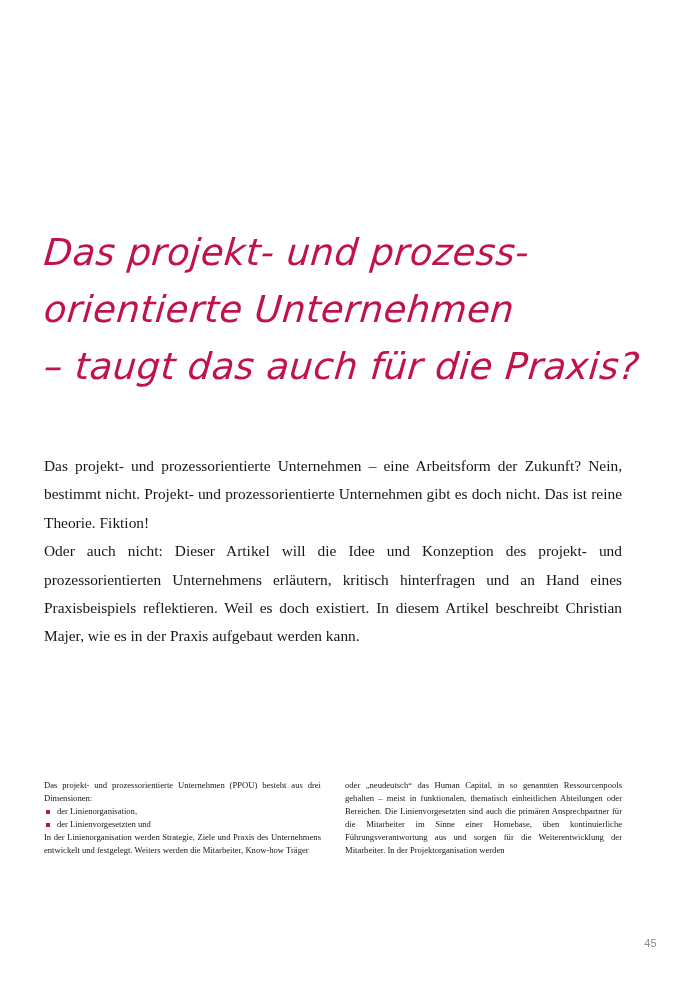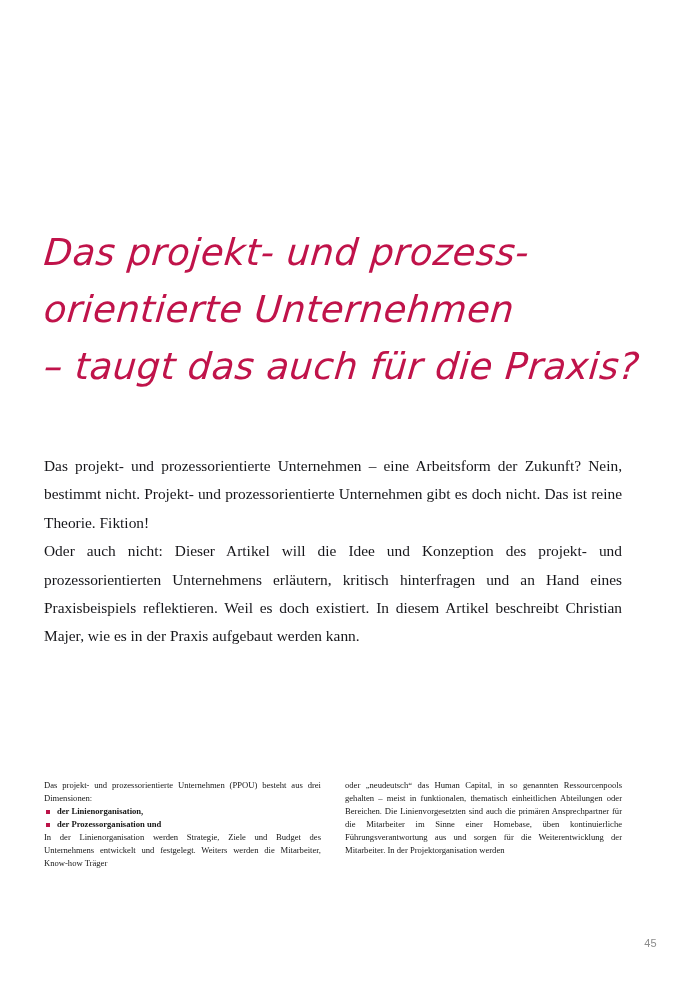--- a/index.html
+++ b/index.html
@@ -90,21 +90,20 @@
   .bullets {
     list-style: none;
     margin: 0;
     padding: 0;
   }
   .bullets li {
     position: relative;
     padding-left: 13px;
     text-align: left;
     line-height: 13.05px;
-    font-weight: bold;
   }
   .bullets li .sq {
     position: absolute;
     left: 2px;
     top: 4.6px;
     width: 4px;
     height: 4px;
     background: #bc1348;
     display: block;
   }
@@ -140,24 +139,24 @@
 
     <div class="col col-left">
       <p>Das projekt- und prozessorientierte Unternehmen (PPOU) besteht aus drei Dimensionen:</p>
       <ul class="bullets">
         <li>
           <span class="sq"></span>
           <span>der Linienorganisation,</span>
         </li>
         <li>
           <span class="sq"></span>
-          <span>der Prozessorganisation und</span>
+          <span>der Linienvorgesetzten und</span>
         </li>
       </ul>
-      <p>In der Linienorganisation werden Strategie, Ziele und Budget des Unternehmens entwickelt und festgelegt. Weiters werden die Mitarbeiter, Know-how Träger</p>
+      <p>In der Linienorganisation werden Strategie, Ziele und Praxis des Unternehmens entwickelt und festgelegt. Weiters werden die Mitarbeiter, Know-how Träger</p>
     </div>
 
     <div class="col col-right">
       <p>oder „neudeutsch“ das Human Capital, in so genannten Ressourcenpools gehalten – meist in funktionalen, thematisch einheitlichen Abteilungen oder Bereichen. Die Linienvorgesetzten sind auch die primären Ansprechpartner für die Mitarbeiter im Sinne einer Homebase, üben kontinuierliche Führungsverantwortung aus und sorgen für die Weiterentwicklung der Mitarbeiter. In der Projektorganisation werden</p>
     </div>
 
   </div>
 
   <div class="page-number">45</div>
 

